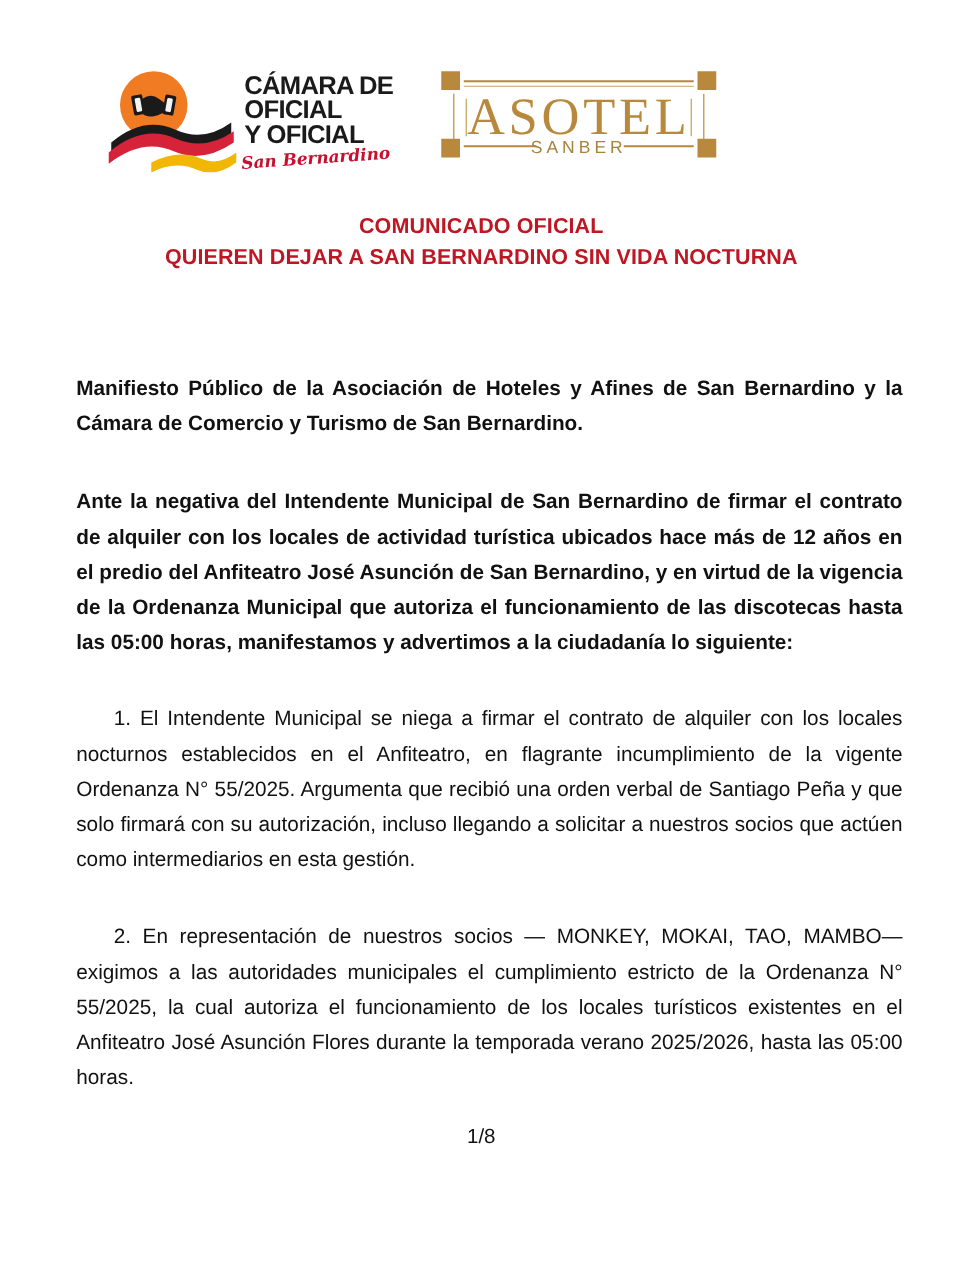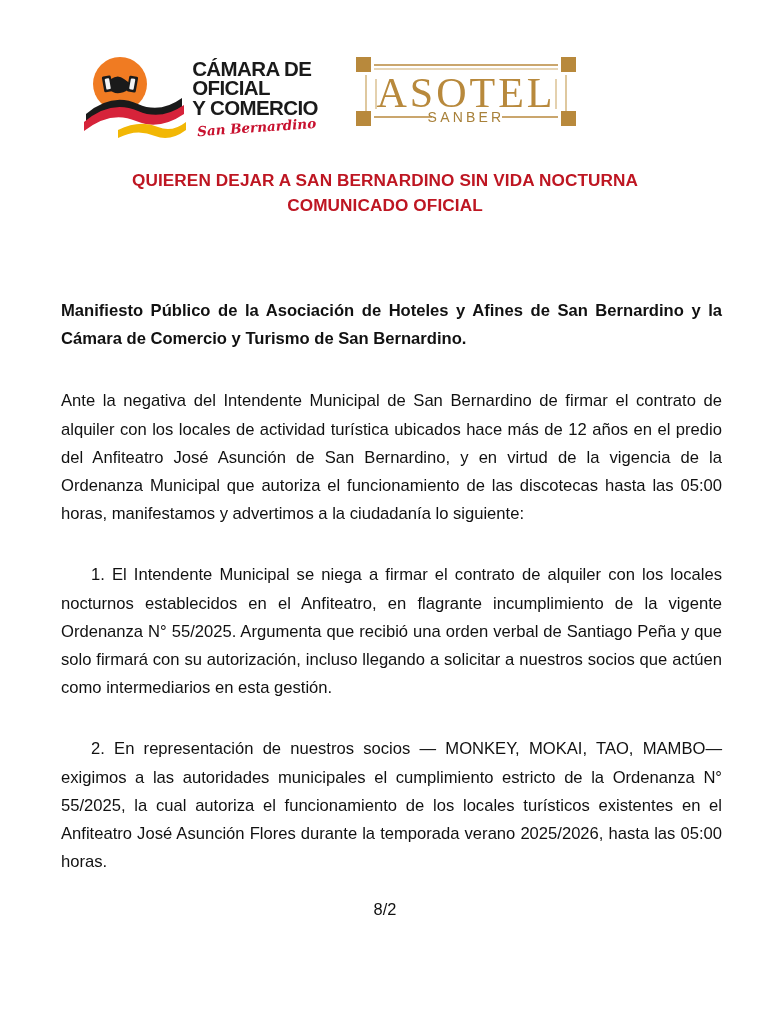--- a/index.html
+++ b/index.html
@@ -125,20 +125,21 @@
     color: #111111;
     -webkit-hyphens: none;
     hyphens: none;
   }
   p.lead {
     font-weight: bold;
     margin-bottom: 0;
   }
   p.body-para {
     margin-top: 34px;
+    font-weight: bold;
   }
   p.numbered {
     margin-top: 33px;
     text-indent: 30px;
   }
 
   
   .footer {
     position: absolute;
     top: 900px;
@@ -174,21 +175,21 @@
           </g>
 
           <path d="M10 62 q26 -22 52 -10 q22 10 44 -6 l0 9 q-24 16 -46 6 q-24 -11 -50 9 z" fill="#1A1A1A"></path>
           <path d="M8 70 q27 -23 54 -11 q23 10 46 -6 l0 9 q-25 17 -48 7 q-25 -11 -52 10 z" fill="#D6233A"></path>
           <path d="M42 78 q22 -11 40 -3 q14 6 28 -5 l0 8 q-16 12 -31 6 q-18 -8 -37 2 z" fill="#F2B705"></path>
         </svg>
       </div>
       <div class="camara-words">
         <span class="cw">CÁMARA DE</span>
         <span class="cw">OFICIAL</span>
-        <span class="cw">Y COMERCIO</span>
+        <span class="cw">Y OFICIAL</span>
         <span class="camara-script">San Bernardino</span>
       </div>
     </div>
 
     <div class="logo-asotel">
       <svg width="228" height="84" viewBox="0 0 228 84" xmlns="http://www.w3.org/2000/svg">
 
         <line x1="22" y1="12" x2="206" y2="12" stroke="#B8893C" stroke-width="1.6"></line>
         <line x1="22" y1="16" x2="206" y2="16" stroke="#C9A35E" stroke-width="0.9"></line>
         <line x1="14" y1="22" x2="14" y2="62" stroke="#C9A35E" stroke-width="1.2"></line>
@@ -206,26 +207,26 @@
 
         <text x="114" y="54" text-anchor="middle" font-family="'Liberation Serif', 'DejaVu Serif', serif" font-size="42" letter-spacing="3" fill="#B8893C">ASOTEL</text>
 
         <text x="114" y="69" text-anchor="middle" font-family="'Liberation Sans', sans-serif" font-size="14" letter-spacing="3.2" fill="#A8813A">SANBER</text>
       </svg>
     </div>
 
   </div>
 
   <div class="title-block">
+    <div class="title-line">COMUNICADO OFICIAL</div>
     <div class="title-line">QUIEREN DEJAR A SAN BERNARDINO SIN VIDA NOCTURNA</div>
-    <div class="title-line">COMUNICADO OFICIAL</div>
   </div>
 
   <div class="content">
     <p class="doc lead">Manifiesto Público de la Asociación de Hoteles y Afines de San Bernardino y la Cámara de Comercio y Turismo de San Bernardino.</p>
     <p class="doc body-para">Ante la negativa del Intendente Municipal de San Bernardino de firmar el contrato de alquiler con los locales de actividad turística ubicados hace más de 12 años en el predio del Anfiteatro José Asunción de San Bernardino, y en virtud de la vigencia de la Ordenanza Municipal que autoriza el funcionamiento de las discotecas hasta las 05:00 horas, manifestamos y advertimos a la ciudadanía lo siguiente:</p>
     <p class="doc numbered">1. El Intendente Municipal se niega a firmar el contrato de alquiler con los locales nocturnos establecidos en el Anfiteatro, en flagrante incumplimiento de la vigente Ordenanza N° 55/2025. Argumenta que recibió una orden verbal de Santiago Peña y que solo firmará con su autorización, incluso llegando a solicitar a nuestros socios que actúen como intermediarios en esta gestión.</p>
     <p class="doc numbered">2. En representación de nuestros socios — MONKEY, MOKAI, TAO, MAMBO— exigimos a las autoridades municipales el cumplimiento estricto de la Ordenanza N° 55/2025, la cual autoriza el funcionamiento de los locales turísticos existentes en el Anfiteatro José Asunción Flores durante la temporada verano 2025/2026, hasta las 05:00 horas.</p>
   </div>
 
-  <div class="footer">8/2</div>
+  <div class="footer">1/8</div>
 
 </div>
 
 </body></html>

